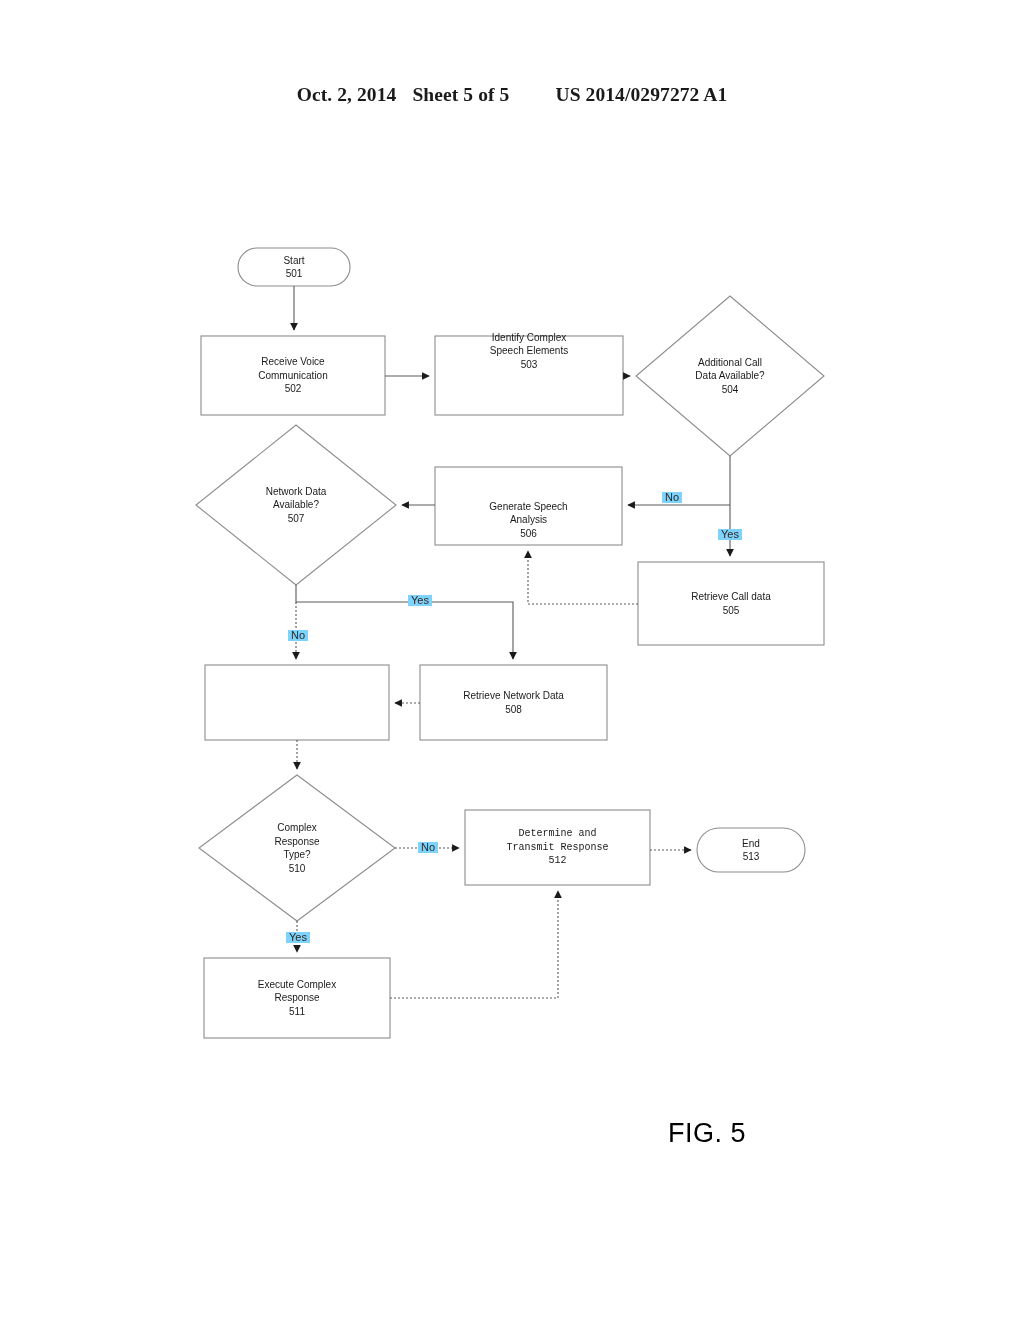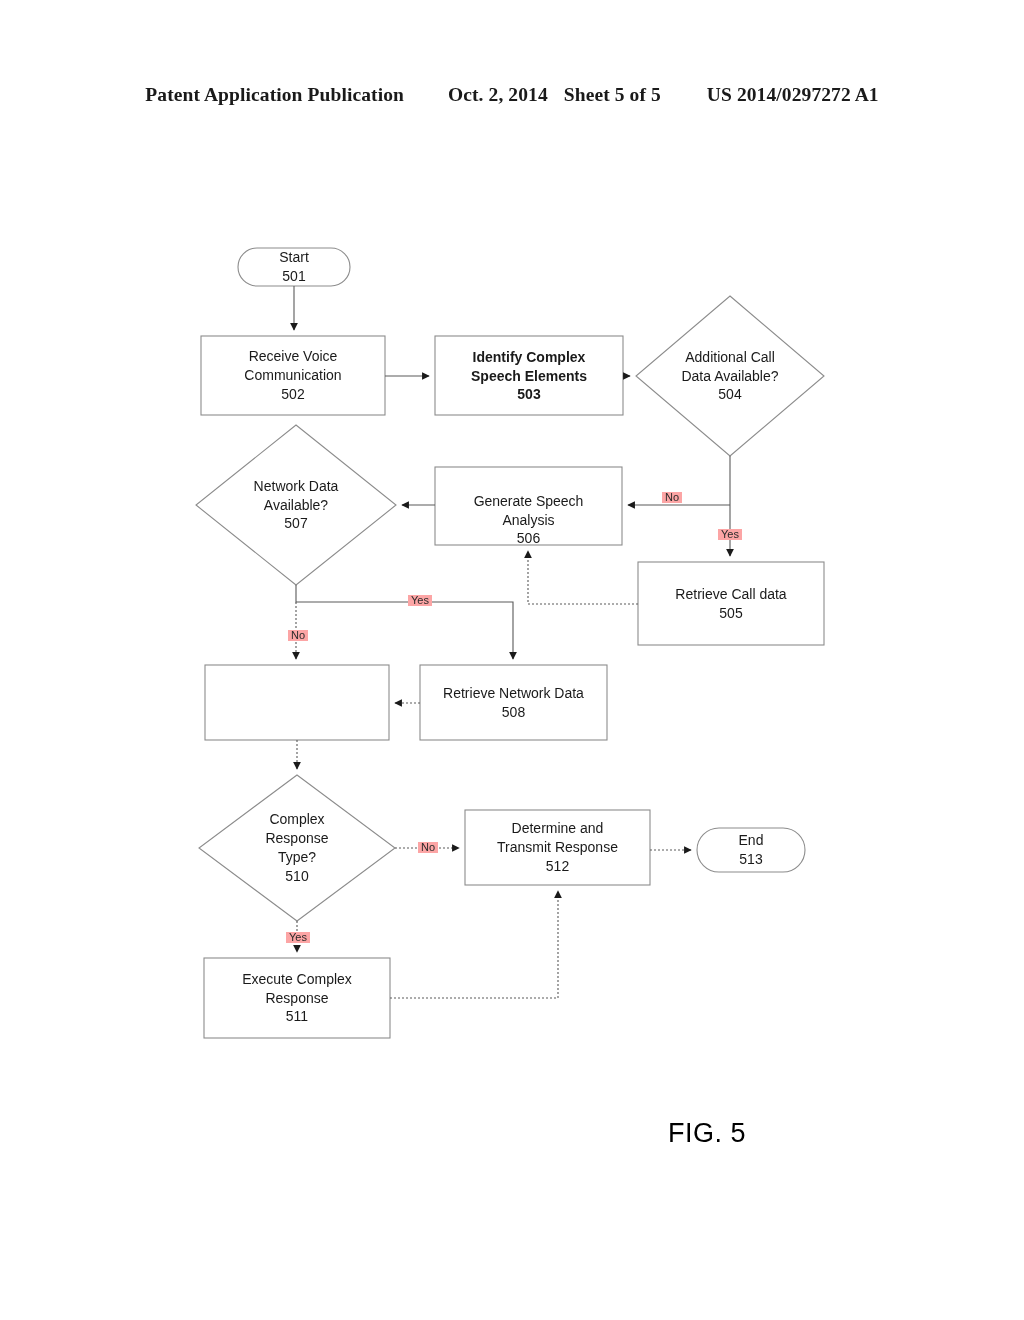--- a/index.html
+++ b/index.html
@@ -67,44 +67,43 @@
 
   
   .node-label {
     position: absolute;
     display: flex;
     flex-direction: column;
     align-items: center;
     justify-content: center;
     text-align: right;
     font-family: "Liberation Sans", sans-serif;
-    font-size: 14px;
+    font-size: 10px;
     line-height: 1.35;
     color: #1a1a1a;
     pointer-events: none;
   }
   .node-label .ln { display: block; white-space: nowrap; }
 
   
   .edge-label {
     position: absolute;
     font-family: "Liberation Sans", sans-serif;
     font-size: 11px;
     color: #2a2a2a;
-    background: #fca5a5;
+    background: #7dd3fc;
     padding: 0 3px;
     line-height: 1;
     pointer-events: none;
   }
 </style>
 </head>
 <body>
 
 <div id="page-header">
-  <span class="hdr-pub">Patent Application Publication</span>
   <span class="hdr-date">Oct. 2, 2014</span>
   <span class="hdr-sheet">Sheet 5 of 5</span>
   <span class="hdr-num">US 2014/0297272 A1</span>
 </div>
 
 <div id="flowchart">
 
   <svg id="flow-svg" viewBox="0 0 1024 1320">
     <defs>
       <marker id="arrow" viewBox="0 0 10 10" refX="9" refY="5" markerWidth="7" markerHeight="7" orient="auto-start-reverse">
@@ -179,21 +178,21 @@
     <span class="ln">Start</span>
     <span class="ln">501</span>
   </div>
 
   <div class="node-label" style="left:201px; top:336px; width:184px; height:79px;">
     <span class="ln">Receive Voice</span>
     <span class="ln">Communication</span>
     <span class="ln">502</span>
   </div>
 
-  <div class="node-label" style="left:435px; top:341px; width:188px; height:70px;font-weight:bold;">
+  <div class="node-label" style="left:435px; top:316px; width:188px; height:70px;">
     <span class="ln">Identify Complex</span>
     <span class="ln">Speech Elements</span>
     <span class="ln">503</span>
   </div>
 
   <div class="node-label" style="left:636px; top:336px; width:188px; height:80px;">
     <span class="ln">Additional Call</span>
     <span class="ln">Data Available?</span>
     <span class="ln">504</span>
   </div>
@@ -227,21 +226,21 @@
     <span class="ln">Type?</span>
     <span class="ln">510</span>
   </div>
 
   <div class="node-label" style="left:204px; top:958px; width:186px; height:80px;">
     <span class="ln">Execute Complex</span>
     <span class="ln">Response</span>
     <span class="ln">511</span>
   </div>
 
-  <div class="node-label" style="left:465px; top:810px; width:185px; height:75px;">
+  <div class="node-label" style="left:465px; top:810px; width:185px; height:75px;font-family:Liberation Mono, monospace;">
     <span class="ln">Determine and</span>
     <span class="ln">Transmit Response</span>
     <span class="ln">512</span>
   </div>
 
   <div class="node-label" style="left:697px; top:828px; width:108px; height:44px;">
     <span class="ln">End</span>
     <span class="ln">513</span>
   </div>
 

